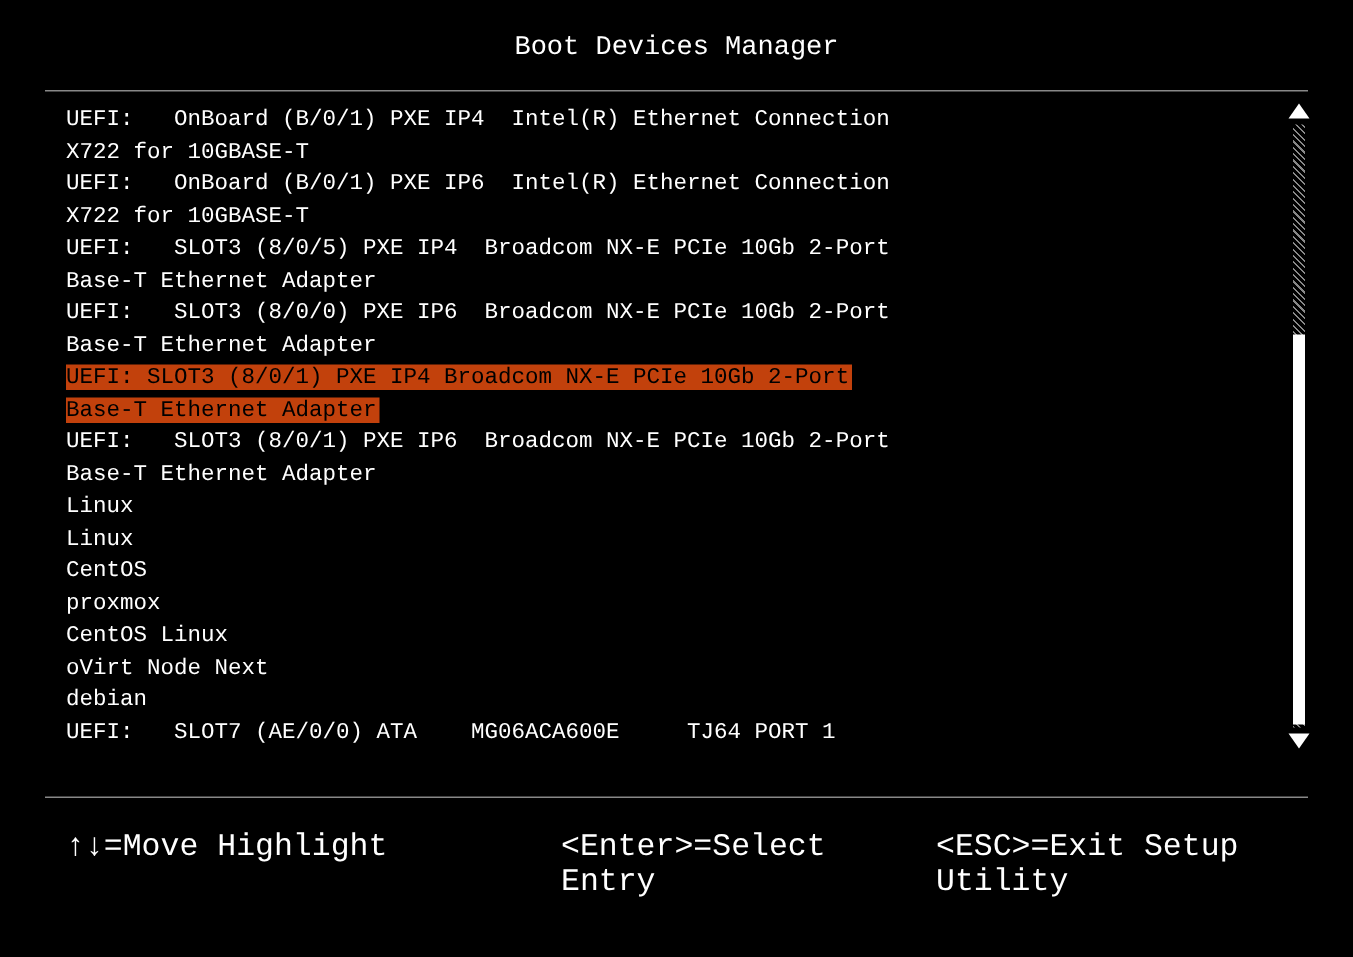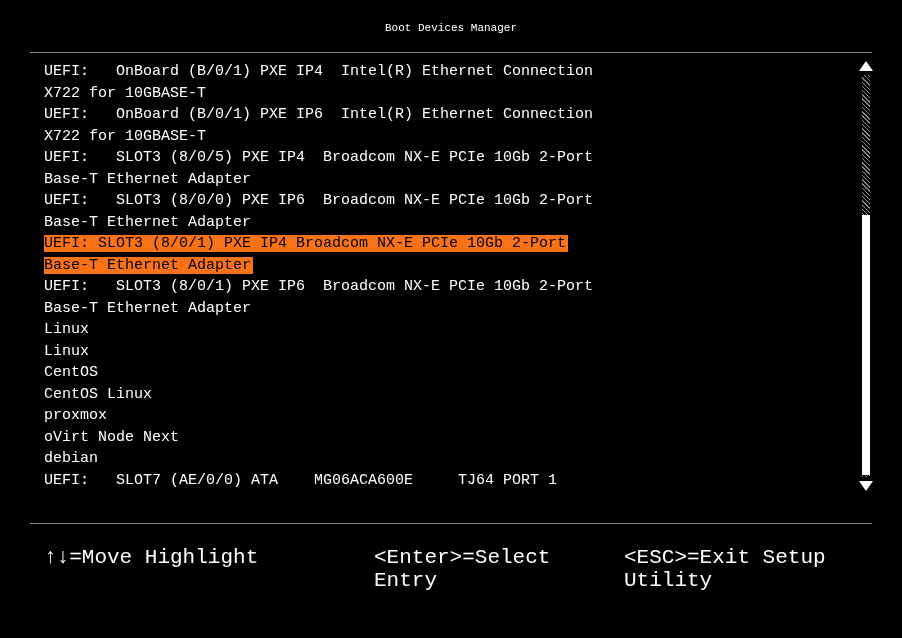--- a/index.html
+++ b/index.html
@@ -13,21 +13,21 @@
       font-family: 'Courier New', Courier, monospace;
       font-size: 15px;
       width: 902px;
       height: 638px;
       overflow: hidden;
       position: relative;
     }
     .header {
       text-align: center;
       padding: 22px 0 8px 0;
-      font-size: 11px;
+      font-size: 18px;
     }
     .divider {
       border-top: 1px solid #888;
       margin: 10px 30px 0 30px;
     }
     .content-wrap {
       display: flex;
       padding: 8px 30px 0 44px;
       gap: 16px;
     }
@@ -36,21 +36,21 @@
       line-height: 21.5px;
       padding-right: 10px;
     }
     .entry {
       white-space: pre-wrap;
       word-break: break-word;
       max-width: 560px;
     }
     .selected-wrap .line1,
     .selected-wrap .line2 {
-      background: #f97316;
+      background: #c2410c;
       color: #000;
     }
     .selected-wrap .line1 {
       display: inline;
       padding-right: 2px;
     }
     .selected-wrap .line2 {
       display: inline;
       padding-right: 2px;
     }
@@ -131,22 +131,22 @@
       <div class="entry">UEFI:   SLOT3 (8/0/5) PXE IP4  Broadcom NX-E PCIe 10Gb 2-Port Base-T Ethernet Adapter</div>
       <div class="entry">UEFI:   SLOT3 (8/0/0) PXE IP6  Broadcom NX-E PCIe 10Gb 2-Port Base-T Ethernet Adapter</div>
       <div class="selected-wrap">
         <div><span class="line1">UEFI:   SLOT3 (8/0/1) PXE IP4  Broadcom NX-E PCIe 10Gb 2-Port</span></div>
         <div><span class="line2">Base-T Ethernet Adapter</span></div>
       </div>
       <div class="entry">UEFI:   SLOT3 (8/0/1) PXE IP6  Broadcom NX-E PCIe 10Gb 2-Port Base-T Ethernet Adapter</div>
       <div class="entry">Linux</div>
       <div class="entry">Linux</div>
       <div class="entry">CentOS</div>
+      <div class="entry">proxmox</div>
       <div class="entry">CentOS Linux</div>
-      <div class="entry">proxmox</div>
       <div class="entry">oVirt Node Next</div>
       <div class="entry">debian</div>
       <div class="entry">UEFI:   SLOT7 (AE/0/0) ATA    MG06ACA600E     TJ64 PORT 1</div>
     </div>
   <div class="scrollbar">
     <div class="scroll-arrow-up"></div>
     <div class="scroll-track">
       <div class="scroll-thumb"></div>
     </div>
     <div class="scroll-arrow-down"></div>

